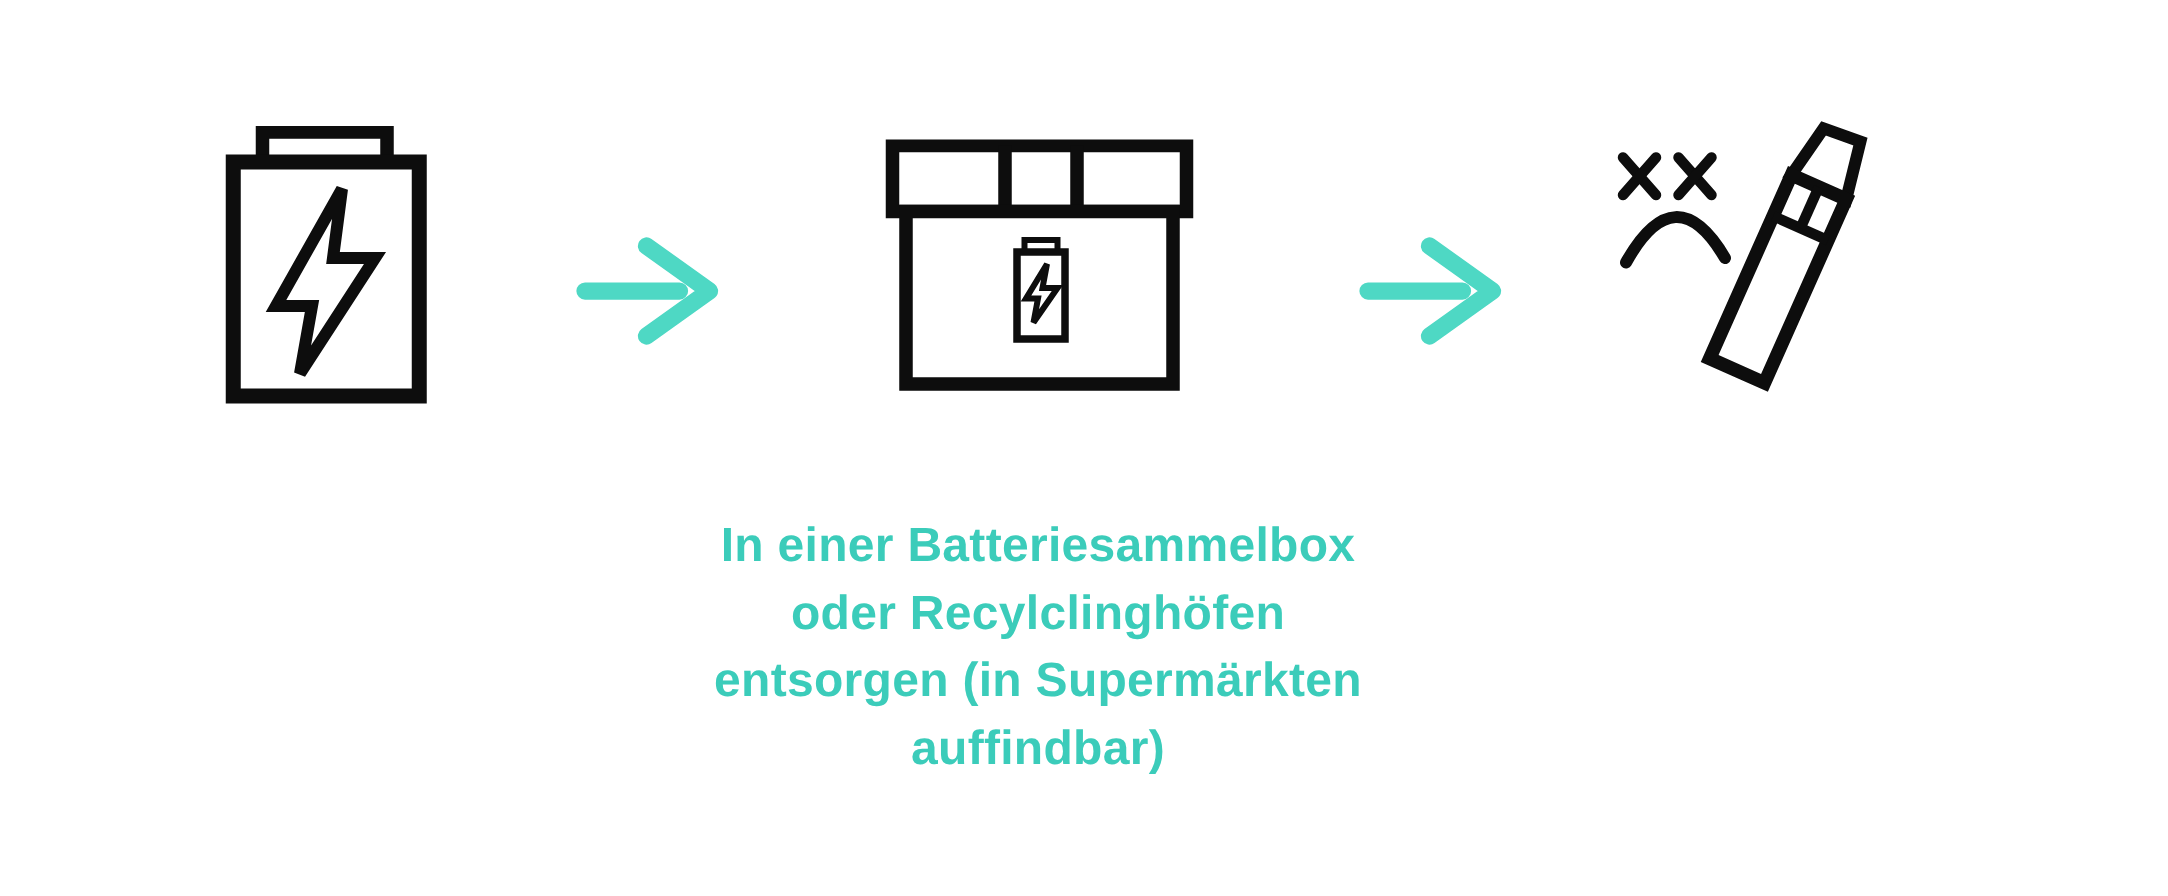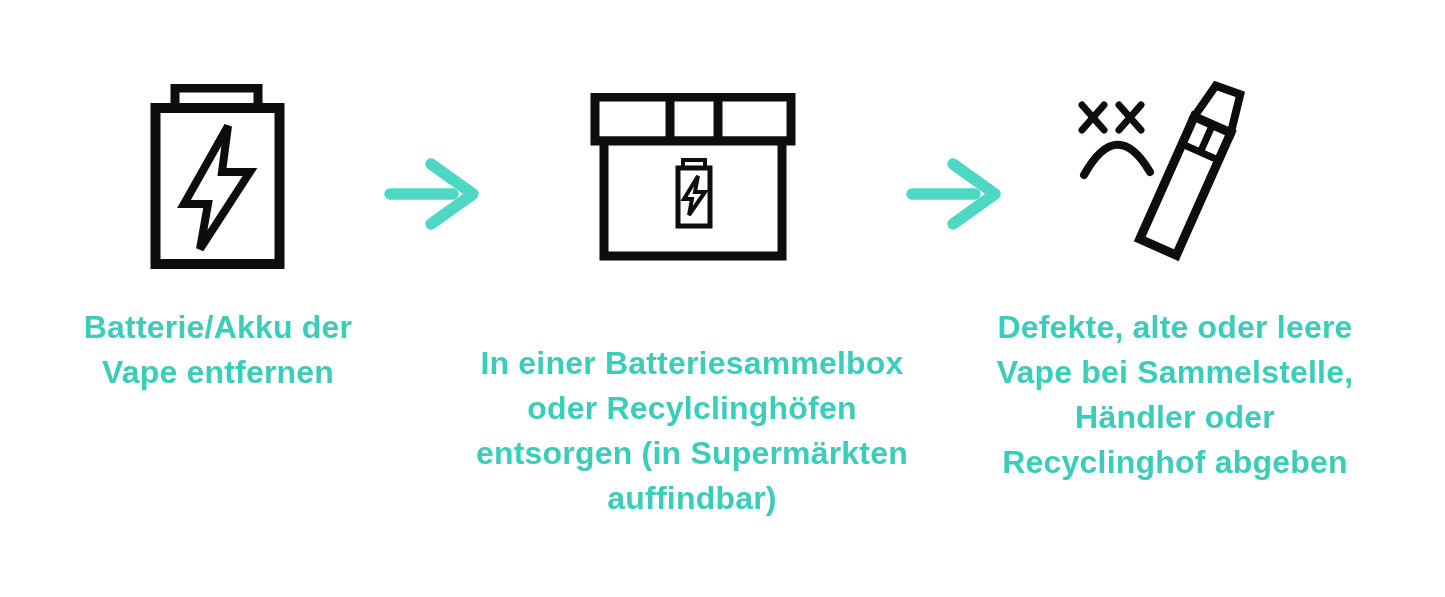--- a/index.html
+++ b/index.html
@@ -73,32 +73,22 @@
       <path class="ink-line" d="M22,95 Q55,36 88,92" stroke-width="8"></path>
     </g>
     <g transform="translate(166,10) rotate(24)">
       <path class="ink" d="M-13,1 L13,-1 L20,38 L-20,38 Z" stroke-width="8"></path>
       <rect class="ink" x="-20" y="38" width="40" height="134" stroke-width="9"></rect>
       <line class="ink-line" x1="-20" y1="68" x2="20" y2="68" stroke-width="7"></line>
       <line class="ink-line" x1="0" y1="38" x2="0" y2="68" stroke-width="7"></line>
     </g>
   </svg>
 
-  <div class="caption cap1">
-    <div>Batterie/Akku der</div>
-    <div>Vape entfernen</div>
-  </div>
 
   <div class="caption cap2">
     <div>In einer Batteriesammelbox</div>
     <div>oder Recylclinghöfen</div>
     <div>entsorgen (in Supermärkten</div>
     <div>auffindbar)</div>
   </div>
 
-  <div class="caption cap3">
-    <div>Defekte, alte oder leere</div>
-    <div>Vape bei Sammelstelle,</div>
-    <div>Händler oder</div>
-    <div>Recyclinghof abgeben</div>
-  </div>
 
 </div>
 
 </body></html>

